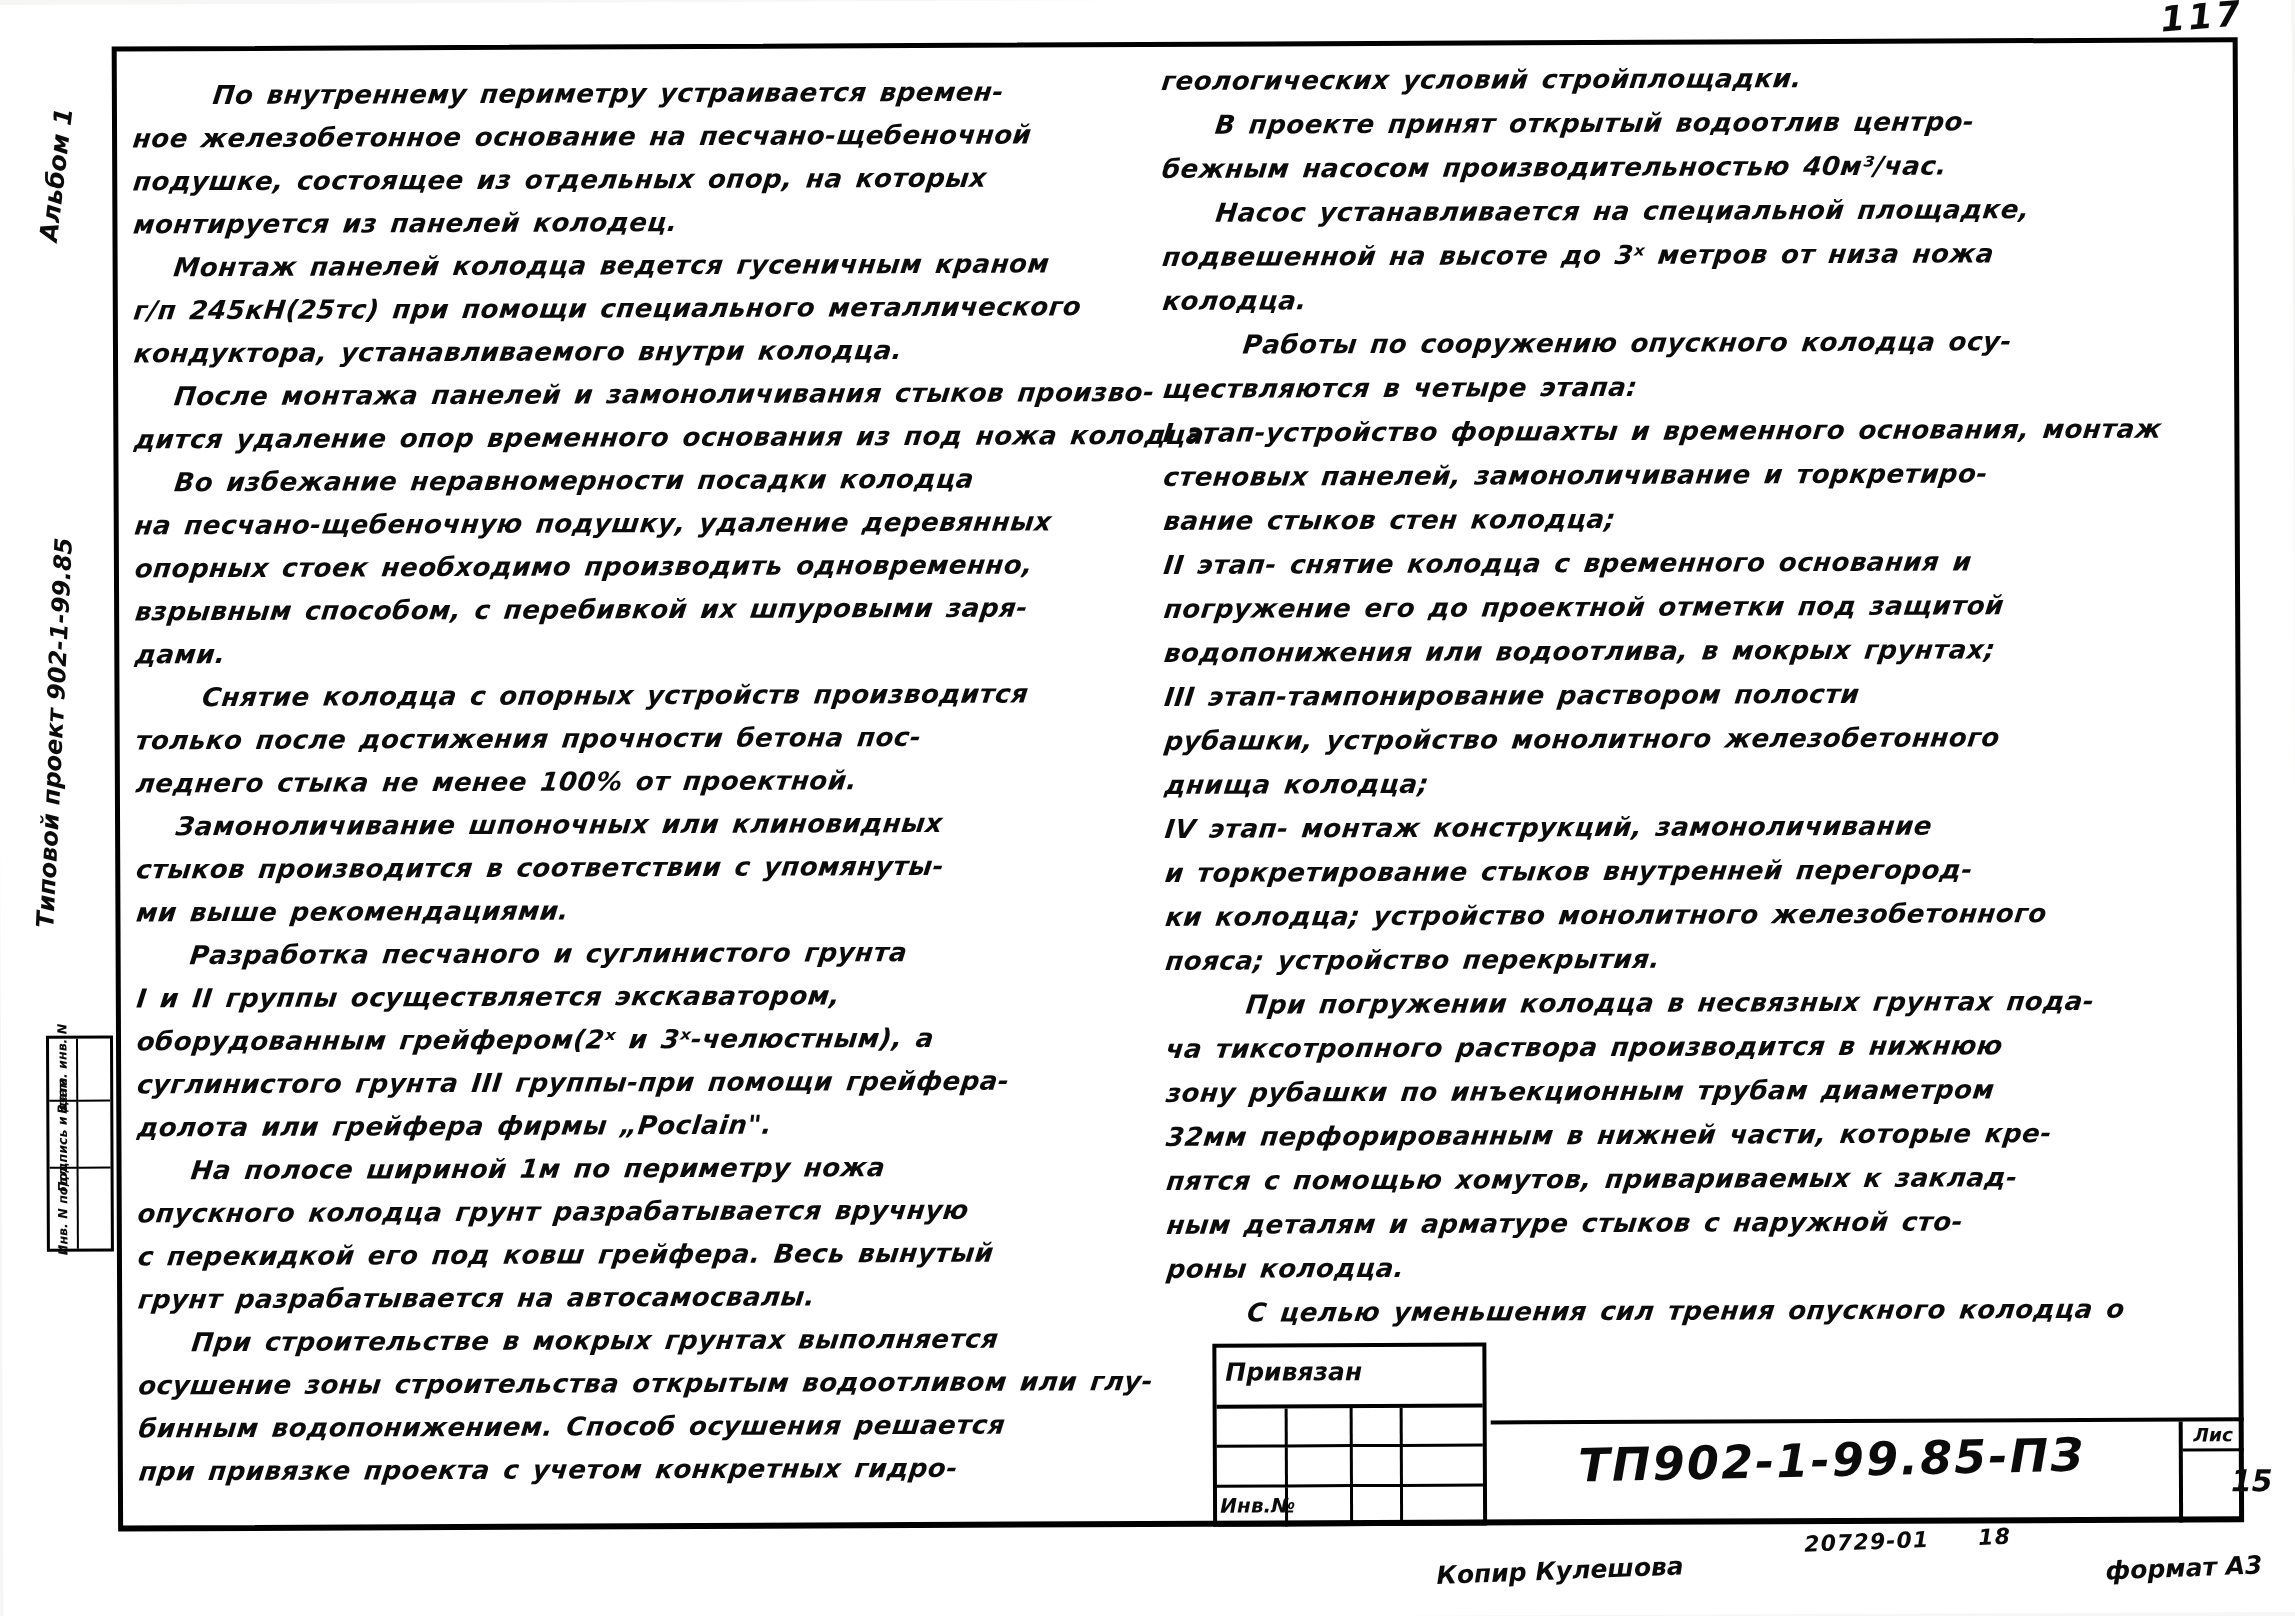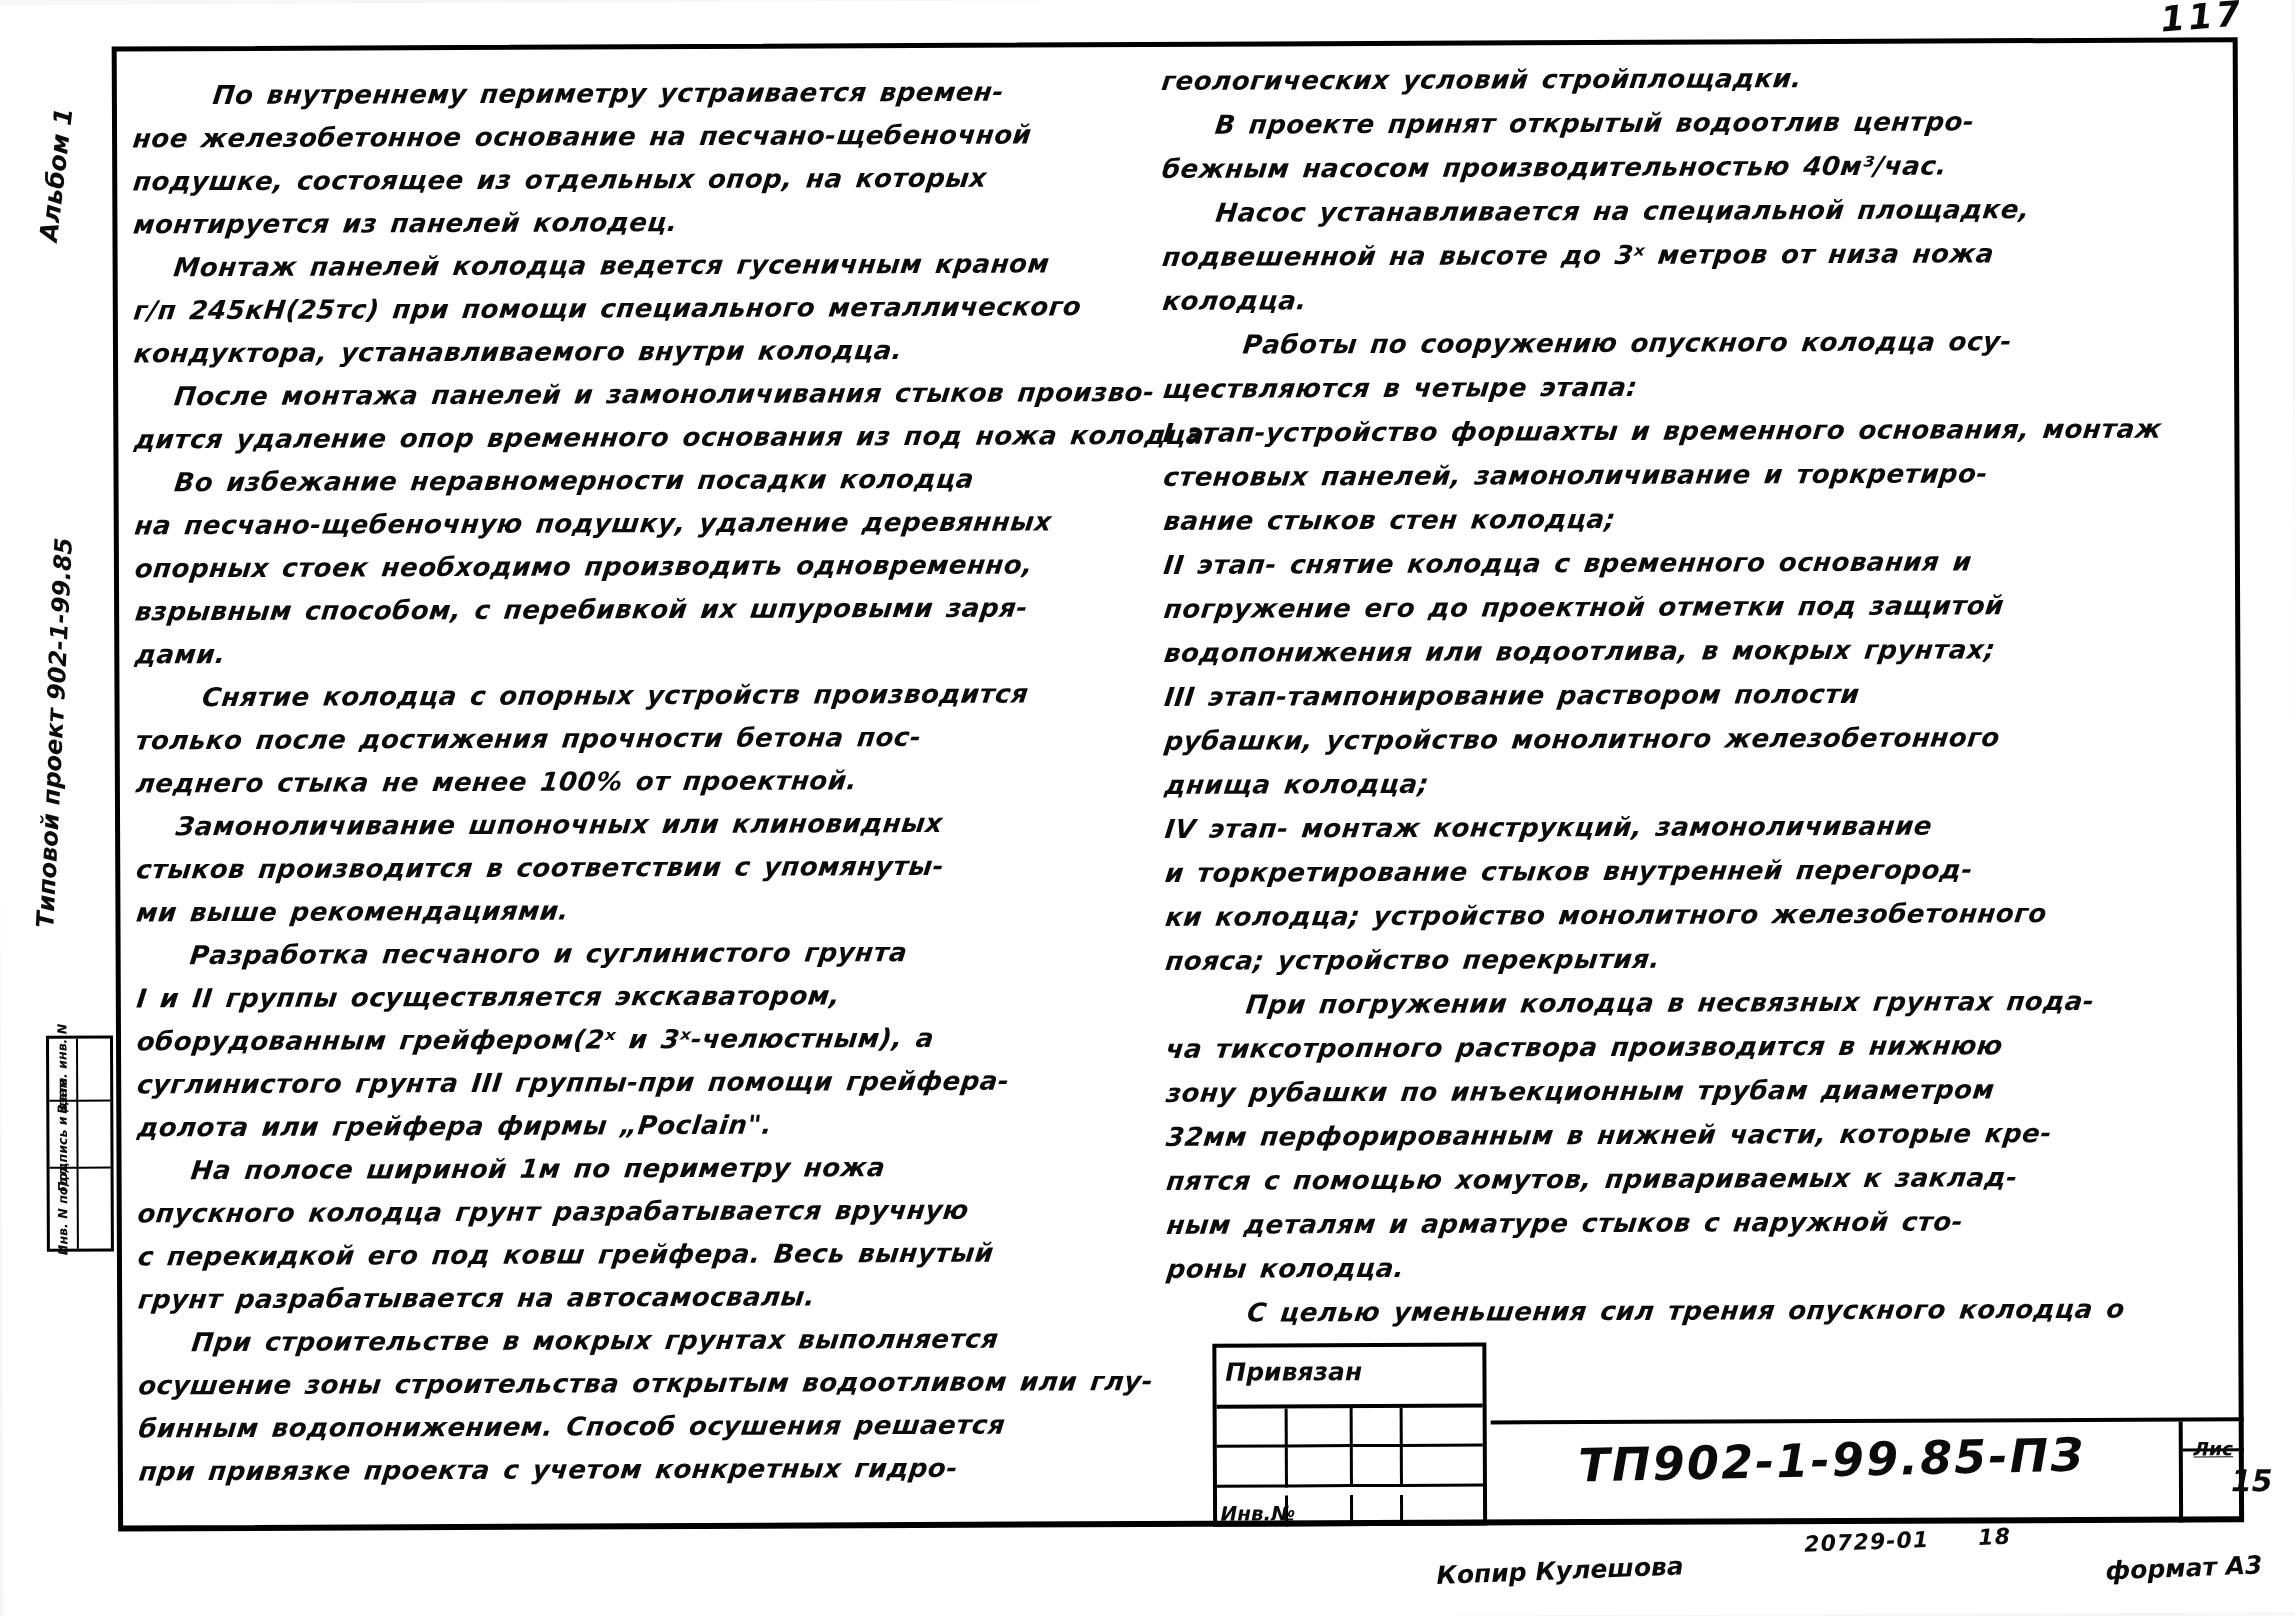--- a/index.html
+++ b/index.html
@@ -39,29 +39,29 @@
   .hline{transform:skewX(-7deg);}
 
   
   .tb-mini{left:1210px;top:1344px;width:274px;height:183px;border:4.4px solid #000;box-sizing:border-box;}
   .tb-row1{height:61px;border-bottom:4.4px solid #000;box-sizing:border-box;
            padding:10px 0 0 8.8px;font-size:25px;}
   .tb-grid{display:grid;height:118px;grid-template-columns:71px 65px 50px auto;
            grid-template-rows:1fr 1fr 1fr;}
   .tb-grid .gcell{border-right:3.3px solid #000;border-bottom:3.3px solid #000;position:relative;}
   .tb-grid .gcell.rlast{border-right:none;}
-  .tb-grid .gcell.blast{border-bottom:none;margin-top:8px;}
+  .tb-grid .gcell.blast{border-bottom:none;}
   .tb-inv{position:absolute;left:3.3px;top:6.6px;font-size:20px;white-space:nowrap;}
 
   .tb-band{left:1488px;top:1422px;width:753px;height:105px;border-top:4.4px solid #000;box-sizing:border-box;}
   .tb-code{position:absolute;left:22px;right:93px;top:10px;text-align:center;
            font-size:46px;letter-spacing:2.2px;transform:rotate(-1deg);}
   .tb-sheet{position:absolute;right:0;top:0;width:65px;height:100%;border-left:4.4px solid #000;box-sizing:border-box;}
   .tb-sheet-label{height:30px;border-bottom:3.3px solid #000;box-sizing:border-box;
-                  text-align:center;font-size:18.6px;padding-top:17px;text-decoration:underline;}
+                  text-align:center;font-size:18.6px;padding-top:3px;}
   .tb-sheet-num{text-align:center;font-size:30px;padding-top:12px;padding-left:48px;}
 
   
   .order-note{left:1801px;top:1531px;font-size:22px;letter-spacing:1.1px;transform:rotate(-2deg);}
   .order-note .sep{display:inline-block;width:49px;}
   .copier-note{left:1433px;top:1558px;font-size:25px;transform:rotate(-2deg);}
   .format-note{left:2102px;top:1558px;font-size:25px;transform:rotate(-2deg);}
 </style>
 </head>
 <body>

